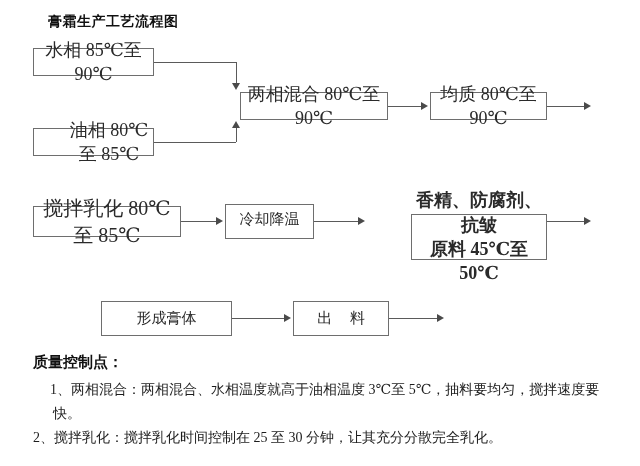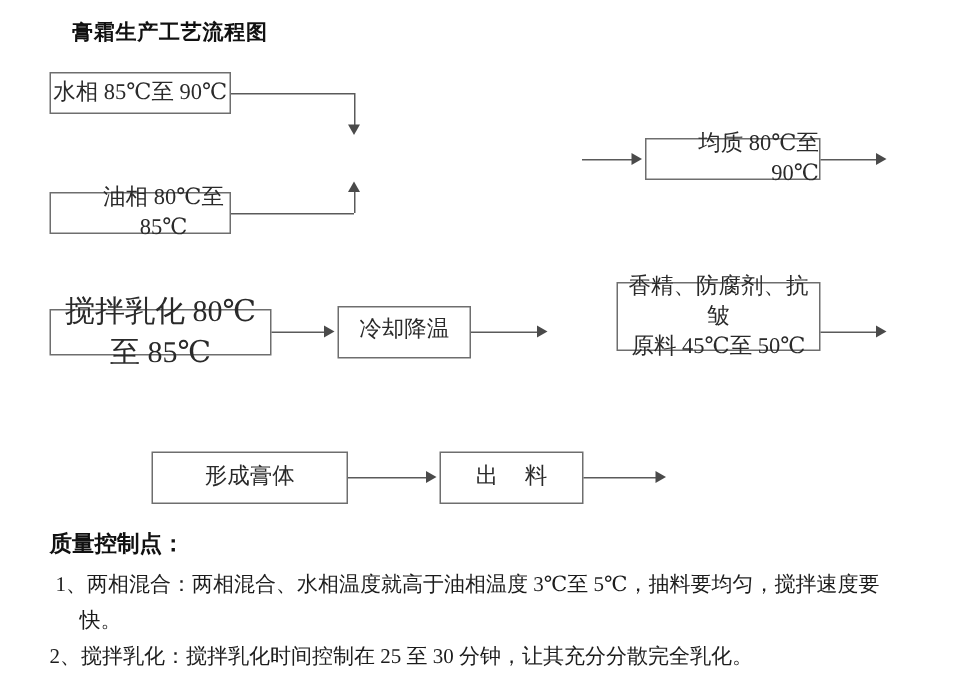--- a/index.html
+++ b/index.html
@@ -29,21 +29,21 @@
     border:1px solid #6e6e6e;
     background:#ffffff;
     display:flex;
     align-items:center;
     justify-content:center;
     text-align:center;
     color:#2a2a2a;
     line-height:1.35;
     white-space:pre-line;
   }
-  .box.t13{font-size:15px;}
+  .box.t13{font-size:18px;}
   .box.t14{font-size:20px;text-align:center;}
   .box.t15{font-size:15px;}
   .box.wide-sp{letter-spacing:7px;text-indent:7px;}
 
   
   .ln{position:absolute;background:#5a5a5a;}
   .ln.h{height:1px;}
   .ln.v{width:1px;}
   .arrow{
     position:absolute;
@@ -84,42 +84,43 @@
 <body>
 
 <div id="canvas">
 
   <div class="title" style="left:48px;top:13px;">膏霜生产工艺流程图</div>
 
   <div class="box t13" style="left:33px;top:48px;width:121px;height:28px;">水相 85℃至 90℃</div>
 
   <div class="box t13" style="left:33px;top:128px;width:121px;height:28px;padding-left:31px;">油相 80℃至 85℃</div>
 
+  <div class="box t13" style="left:240px;top:92px;width:148px;height:28px;">两相混合 80℃至 90℃</div>
 
-  <div class="box t13" style="left:430px;top:92px;width:117px;height:28px;text-align:right;">均质 80℃至 90℃</div>
+  <div class="box t13" style="left:430px;top:92px;width:117px;height:28px;">均质 80℃至 90℃</div>
 
   <div class="ln h" style="left:154px;top:62px;width:82px;"></div>
   <div class="ln v" style="left:236px;top:62px;height:22px;"></div>
   <div class="arrow down" style="left:232px;top:83px;"></div>
 
   <div class="ln h" style="left:154px;top:142px;width:82px;"></div>
   <div class="ln v" style="left:236px;top:128px;height:14px;"></div>
   <div class="arrow up" style="left:232px;top:121px;"></div>
 
   <div class="ln h" style="left:388px;top:106px;width:34px;"></div>
   <div class="arrow right" style="left:421px;top:102px;"></div>
 
   <div class="ln h" style="left:547px;top:106px;width:38px;"></div>
   <div class="arrow right" style="left:584px;top:102px;"></div>
 
   <div class="box t14" style="left:33px;top:206px;width:148px;height:31px;">搅拌乳化 80℃至 85℃</div>
 
   <div class="box t15" style="left:225px;top:204px;width:89px;height:35px;font-family:Liberation Mono, monospace;">冷却降温</div>
 
-  <div class="box t13" style="left:411px;top:188px;width:136px;height:46px;">香精、防腐剂、抗皱
+  <div class="box t13" style="left:411px;top:214px;width:136px;height:46px;font-weight:bold;">香精、防腐剂、抗皱
 原料 45℃至 50℃</div>
 
   <div class="ln h" style="left:181px;top:221px;width:36px;"></div>
   <div class="arrow right" style="left:216px;top:217px;"></div>
 
   <div class="ln h" style="left:314px;top:221px;width:45px;"></div>
   <div class="arrow right" style="left:358px;top:217px;"></div>
 
   <div class="ln h" style="left:547px;top:221px;width:38px;"></div>
   <div class="arrow right" style="left:584px;top:217px;"></div>
@@ -130,19 +131,19 @@
 
 
   <div class="ln h" style="left:232px;top:318px;width:53px;"></div>
   <div class="arrow right" style="left:284px;top:314px;"></div>
 
   <div class="ln h" style="left:389px;top:318px;width:49px;"></div>
   <div class="arrow right" style="left:437px;top:314px;"></div>
 
   <div class="notes-head" style="left:33px;top:353px;">质量控制点：</div>
 
-  <div class="note-line" style="left:37px;top:381px;">1、两相混合：两相混合、水相温度就高于油相温度 3℃至 5℃，抽料要均匀，搅拌速度要</div>
+  <div class="note-line" style="left:50px;top:381px;">1、两相混合：两相混合、水相温度就高于油相温度 3℃至 5℃，抽料要均匀，搅拌速度要</div>
 
   <div class="note-line" style="left:53px;top:405px;">快。</div>
 
   <div class="note-line" style="left:33px;top:429px;">2、搅拌乳化：搅拌乳化时间控制在 25 至 30 分钟，让其充分分散完全乳化。</div>
 
 </div>
 
 </body></html>

